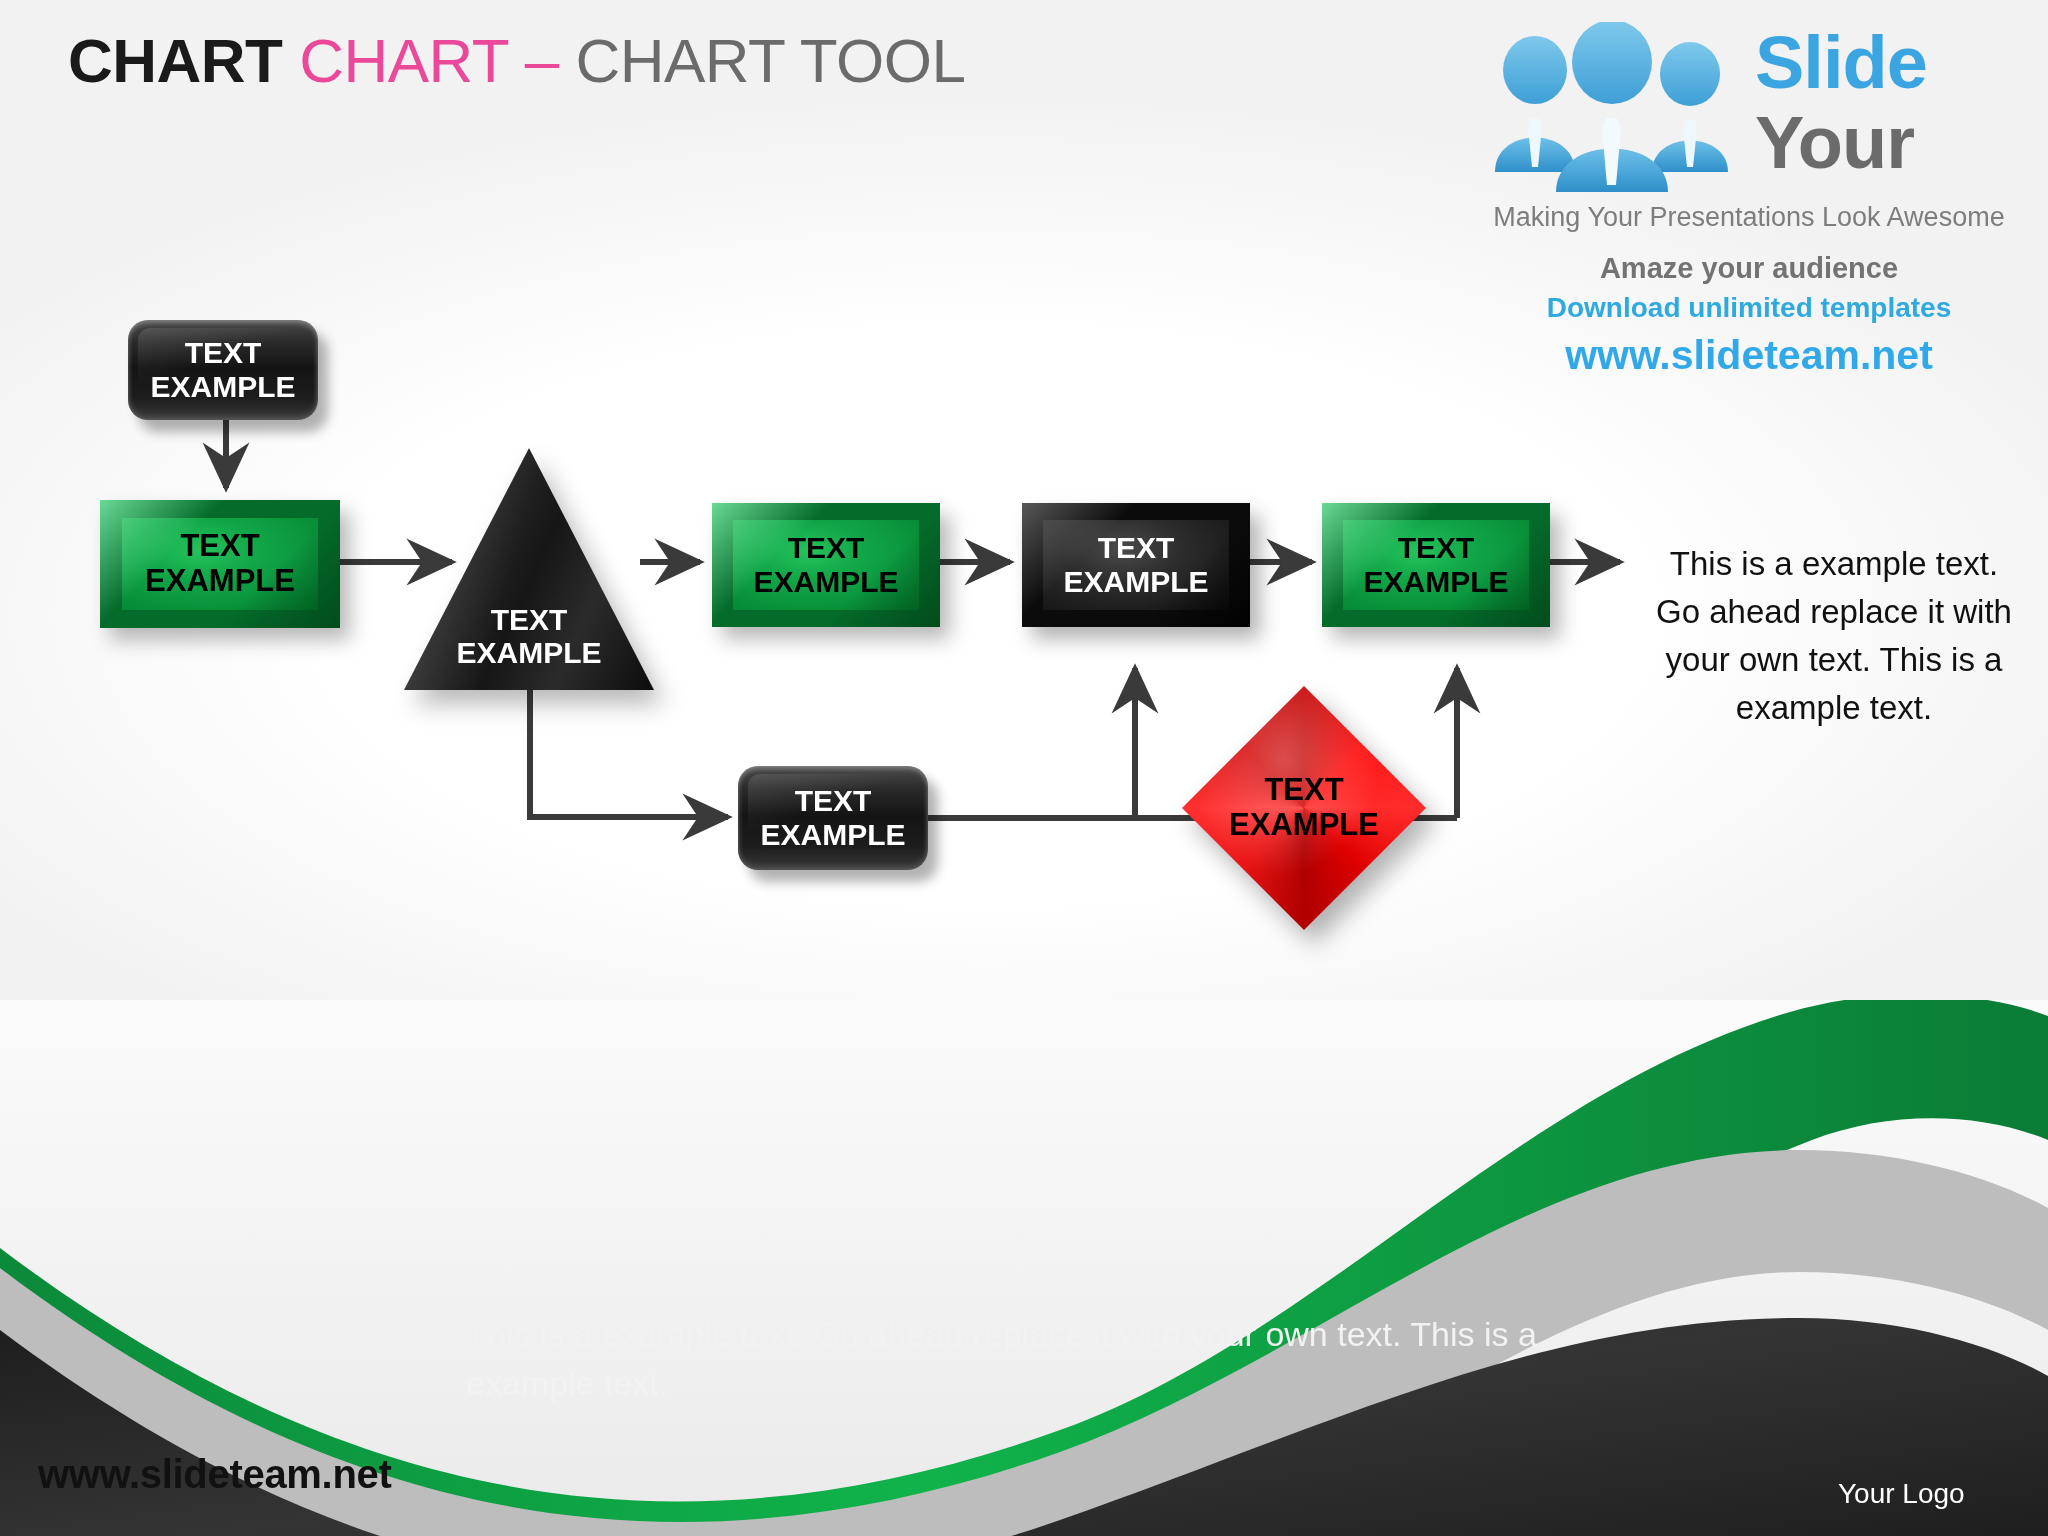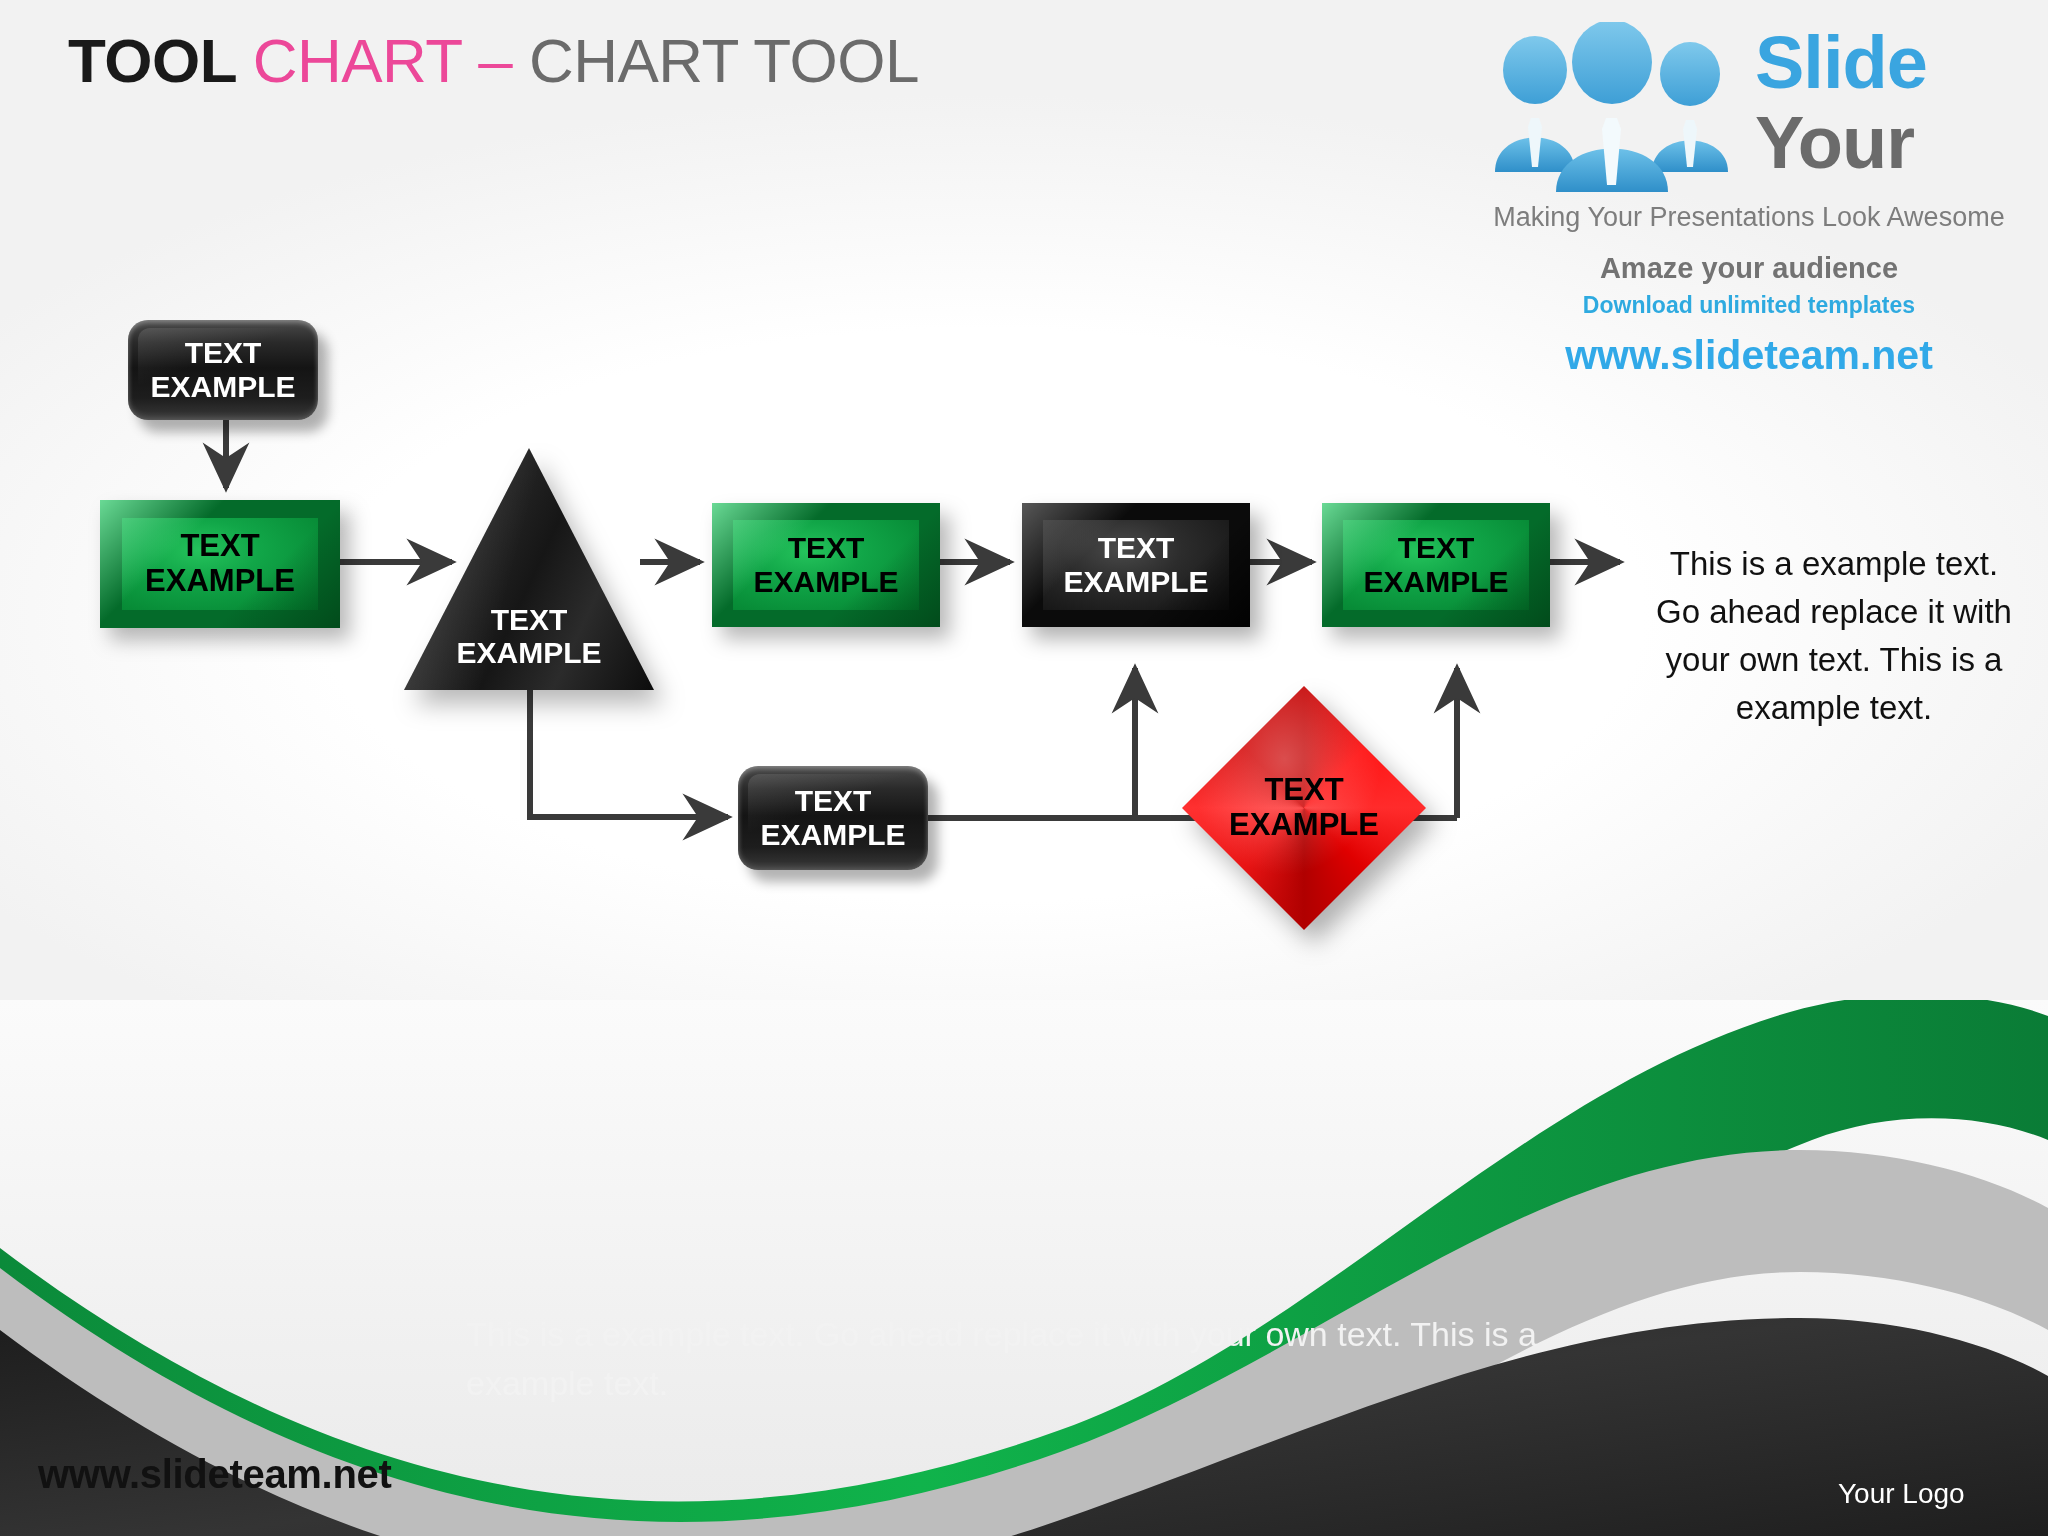--- a/index.html
+++ b/index.html
@@ -44,21 +44,21 @@
   .logo-tag{
     position:absolute;left:8px;top:188px;width:552px;text-align:center;
     font-size:27px;color:#7d7d7d;font-weight:normal;white-space:nowrap;
   }
   .logo-l2{
     position:absolute;left:8px;top:238px;width:552px;text-align:center;
     font-size:29px;color:#737373;font-weight:bold;white-space:nowrap;
   }
   .logo-l3{
     position:absolute;left:8px;top:278px;width:552px;text-align:center;
-    font-size:23px;color:#2eaae0;font-weight:bold;white-space:nowrap;
+    font-size:28px;color:#2eaae0;font-weight:bold;white-space:nowrap;
   }
   .logo-url{
     position:absolute;left:8px;top:318px;width:552px;text-align:center;
     font-size:41px;color:#31a9e8;font-weight:bold;white-space:nowrap;
   }
 
   
   .node-txt{
     position:absolute;left:0;top:0;width:100%;height:100%;
     display:flex;flex-direction:column;align-items:center;justify-content:center;
@@ -171,21 +171,21 @@
   }
 </style>
 </head>
 <body>
 
 <div id="slide">
 
   <div class="canvas-bg"></div>
 
   <div class="title">
-    <span class="t-bold">TOOL </span><span class="t-reg">CHART – </span><span class="t-gray">CHART TOOL</span>
+    <span class="t-bold">CHART </span><span class="t-reg">CHART – </span><span class="t-gray">CHART TOOL</span>
   </div>
 
   <div class="logo-wrap">
     <svg class="logo-people" viewBox="0 0 250 180">
       <defs>
         <linearGradient id="pg1" x1="0" y1="0" x2="0" y2="1">
           <stop offset="0%" stop-color="#7fc9ec"></stop>
             <stop offset="100%" stop-color="#3e9fd6"></stop>
         </linearGradient>
         <linearGradient id="pg2" x1="0" y1="0" x2="0" y2="1">

